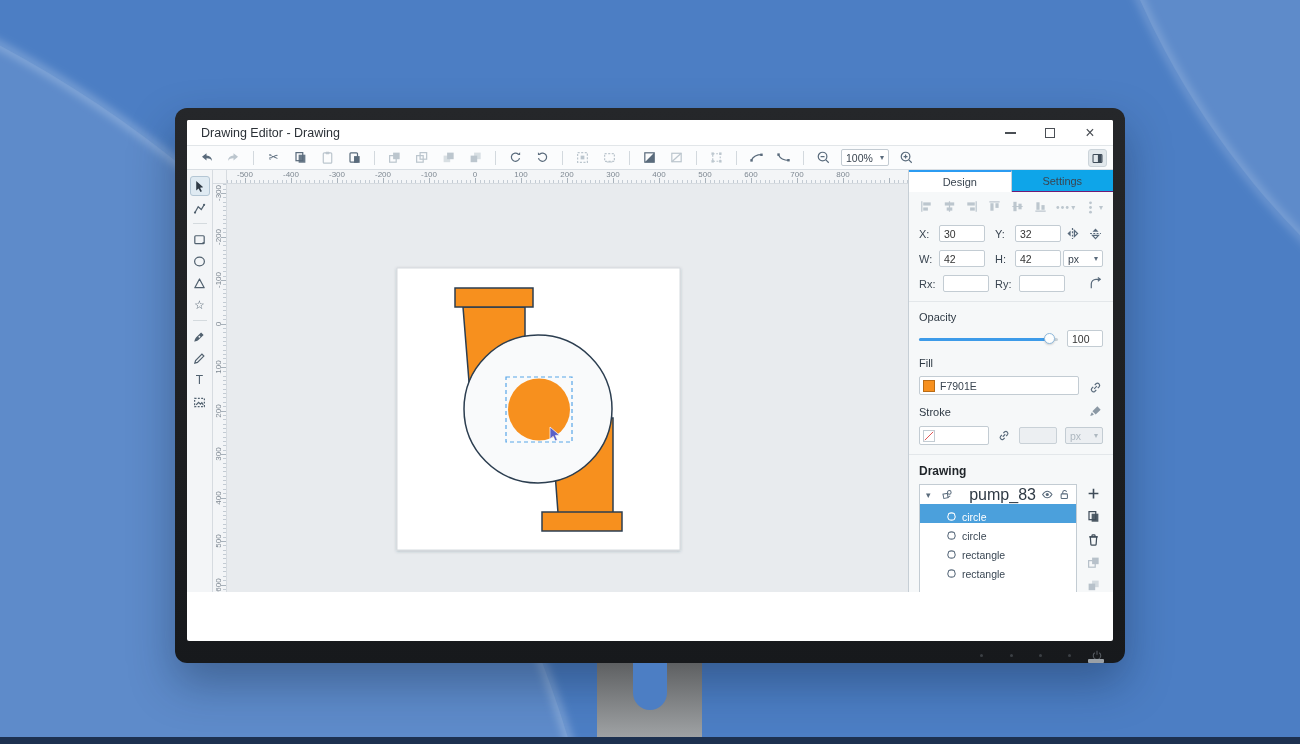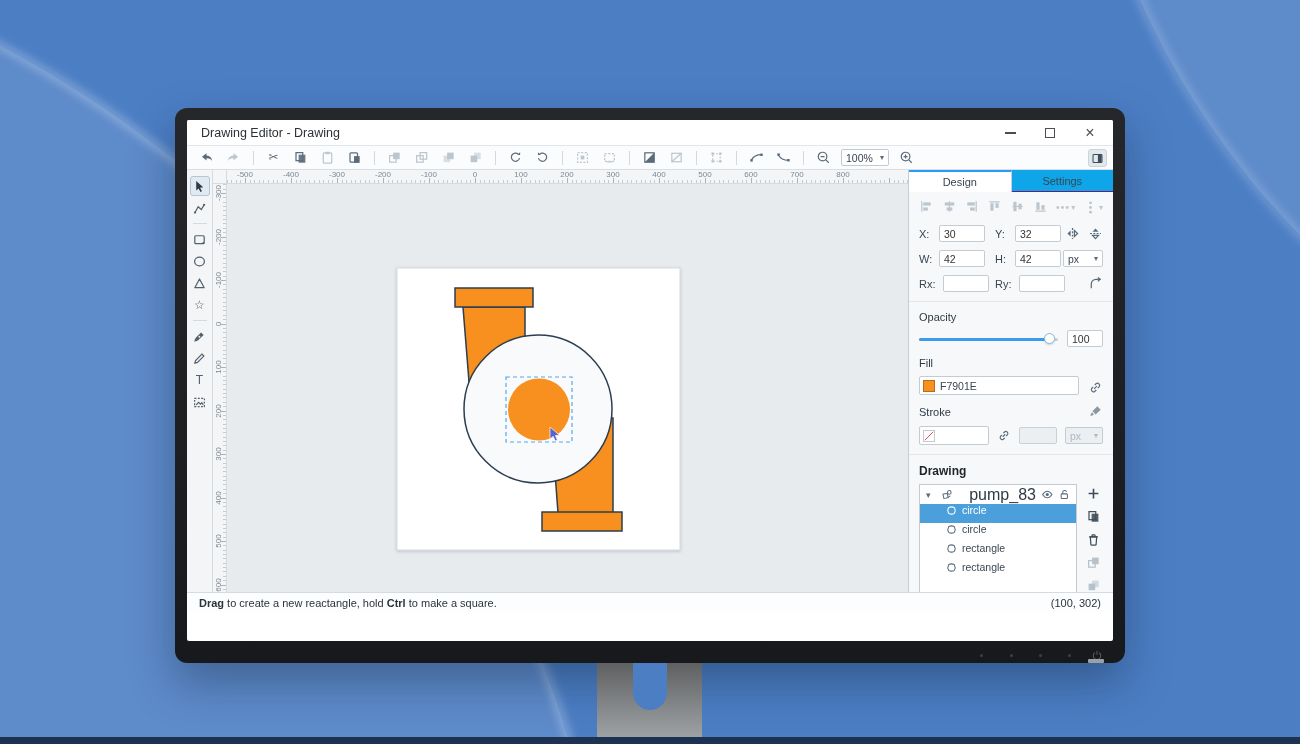--- a/index.html
+++ b/index.html
@@ -134,21 +134,21 @@
   .link-ic { color:#5a6b7c; }
 
   .layers-header { font-size:12px; font-weight:bold; color:#1f2429; margin:2px 0 6px 0; }
   .layers-area { display:flex; gap:6px; }
   .layers-list { flex:1; height:114px; background:#fff; border:1px solid #c3ccd3; overflow:hidden; }
   .layer-group-row { height:19px; display:flex; align-items:center; padding:0 5px 0 6px; color:#2f3a45; }
   .layer-group-row .tree-caret { font-size:9px; color:#5a6b7c; width:10px; }
   .layer-group-row .name { font-size:16px; margin-left:16px; }
   .layer-group-row .spacer { flex:1; }
   .layer-group-row .ic { color:#5a6b7c; margin-left:5px; }
-  .layer-row { height:19px; display:flex; align-items:flex-start; padding-left:25px; color:#3a4754; }
+  .layer-row { height:19px; display:flex; align-items:flex-end; padding-left:25px; color:#3a4754; }
   .layer-row .name { font-size:10.5px; margin-left:4px; }
   .layer-row .ic { color:#5a6b7c; }
   .layer-row.selected { background:#4ba0dc; color:#fff; }
   .layer-row.selected .ic { color:#fff; }
   .layer-actions { width:20px; display:flex; flex-direction:column; align-items:center; gap:7px; padding-top:1px; }
   .layer-actions .act { width:16px; height:16px; display:flex; align-items:center; justify-content:center; color:#3f4c59; }
   .layer-actions .act.disabled { color:#b7c1ca; }
 
   
   .statusbar { position:absolute; left:0; top:472px; width:926px; height:20px; background:#fcfdfe;
@@ -1065,19 +1065,15 @@
                   </svg>
                 </span>
               </div>
             </div>
         </div>
 
       </div>
     </div>
   </div>
 
-  <div class="statusbar">
-    <span id="status-hint"><b>Drag</b><span> to create a new reactangle, hold </span><b>Ctrl</b><span> to make a square.</span></span>
-    <span class="coords">(100, 302)</span>
-  </div>
 
 
 </div>
 
 </body></html>

